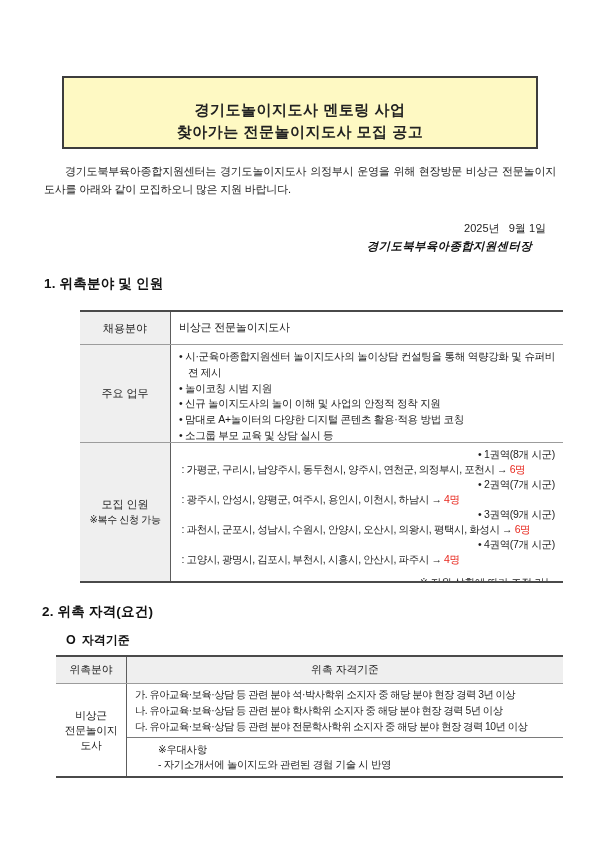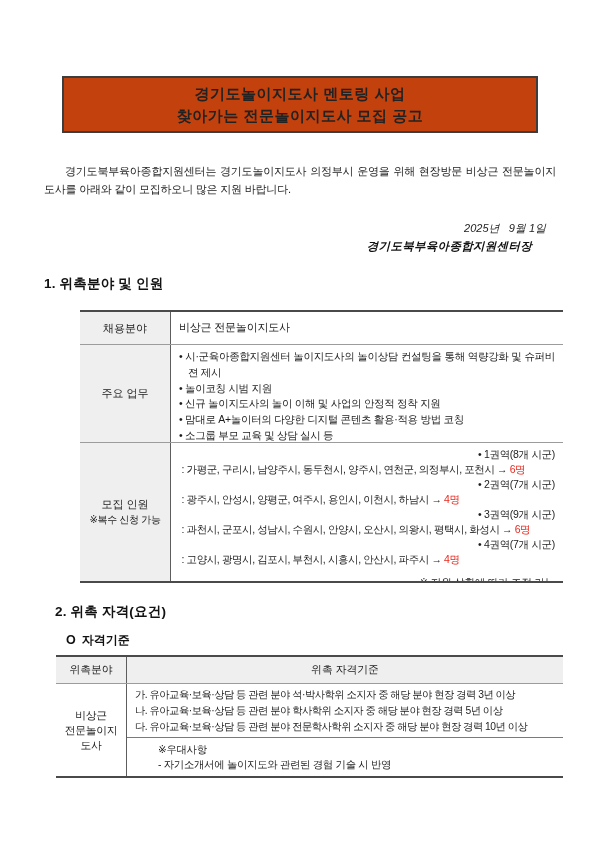--- a/index.html
+++ b/index.html
@@ -3,36 +3,36 @@
 <meta charset="utf-8">
 <style>
   html,body{margin:0;padding:0;background:#ffffff;}
   .page{
     position:relative;width:600px;height:848px;background:#ffffff;overflow:hidden;
     font-family:"Liberation Sans","DejaVu Sans",sans-serif;color:#1c1c1c;
   }
   
   .title-box{
     position:absolute;left:62px;top:76px;width:472px;height:48px;
-    border:2px solid #3d3d3d;background:#c2410c;text-align:center;
-    padding-top:5px;box-sizing:content-box;
+    border:2px solid #3d3d3d;background:#fef9c3;text-align:center;
+    padding-top:21px;box-sizing:content-box;
   }
   .title-line{font-size:15px;font-weight:bold;line-height:22px;letter-spacing:0.5px;color:#222;}
   
   .intro{
     position:absolute;left:44px;top:163px;width:512px;
     font-size:11px;line-height:17.5px;text-align:justify;text-indent:21px;
     letter-spacing:-0.2px;margin:0;
   }
-  .date-line{position:absolute;top:221px;right:54px;font-size:11px;white-space:pre;color:#222;font-style:italic;}
+  .date-line{position:absolute;top:221px;right:54px;font-size:11px;white-space:pre;color:#222;}
   .signature-line{position:absolute;top:239px;right:68px;font-size:11.5px;font-weight:bold;letter-spacing:0.3px;color:#111;font-style:italic;}
   
   .sec-heading{position:absolute;font-size:13.5px;font-weight:bold;letter-spacing:0.2px;color:#111;}
   .sec1{left:44px;top:275px;}
-  .sec2{left:55px;top:603px;}
+  .sec2{left:42px;top:603px;}
   .sub-heading{position:absolute;left:66px;top:632px;font-size:12px;font-weight:bold;color:#111;}
   .sub-heading .o{font-size:12.5px;margin-right:6px;}
   
   .tbl{position:absolute;border-top:2px solid #4a4a4a;border-bottom:2px solid #4a4a4a;box-sizing:border-box;}
   .tbl1{left:80px;top:310px;width:483px;}
   .tbl2{left:56px;top:655px;width:507px;}
   .trow{display:flex;border-bottom:1px solid #9c9c9c;overflow:hidden;}
   .trow:last-child{border-bottom:none;}
   .lcell{
     width:91px;flex:0 0 91px;background:#efefef;border-right:1px solid #5d5d5d;

